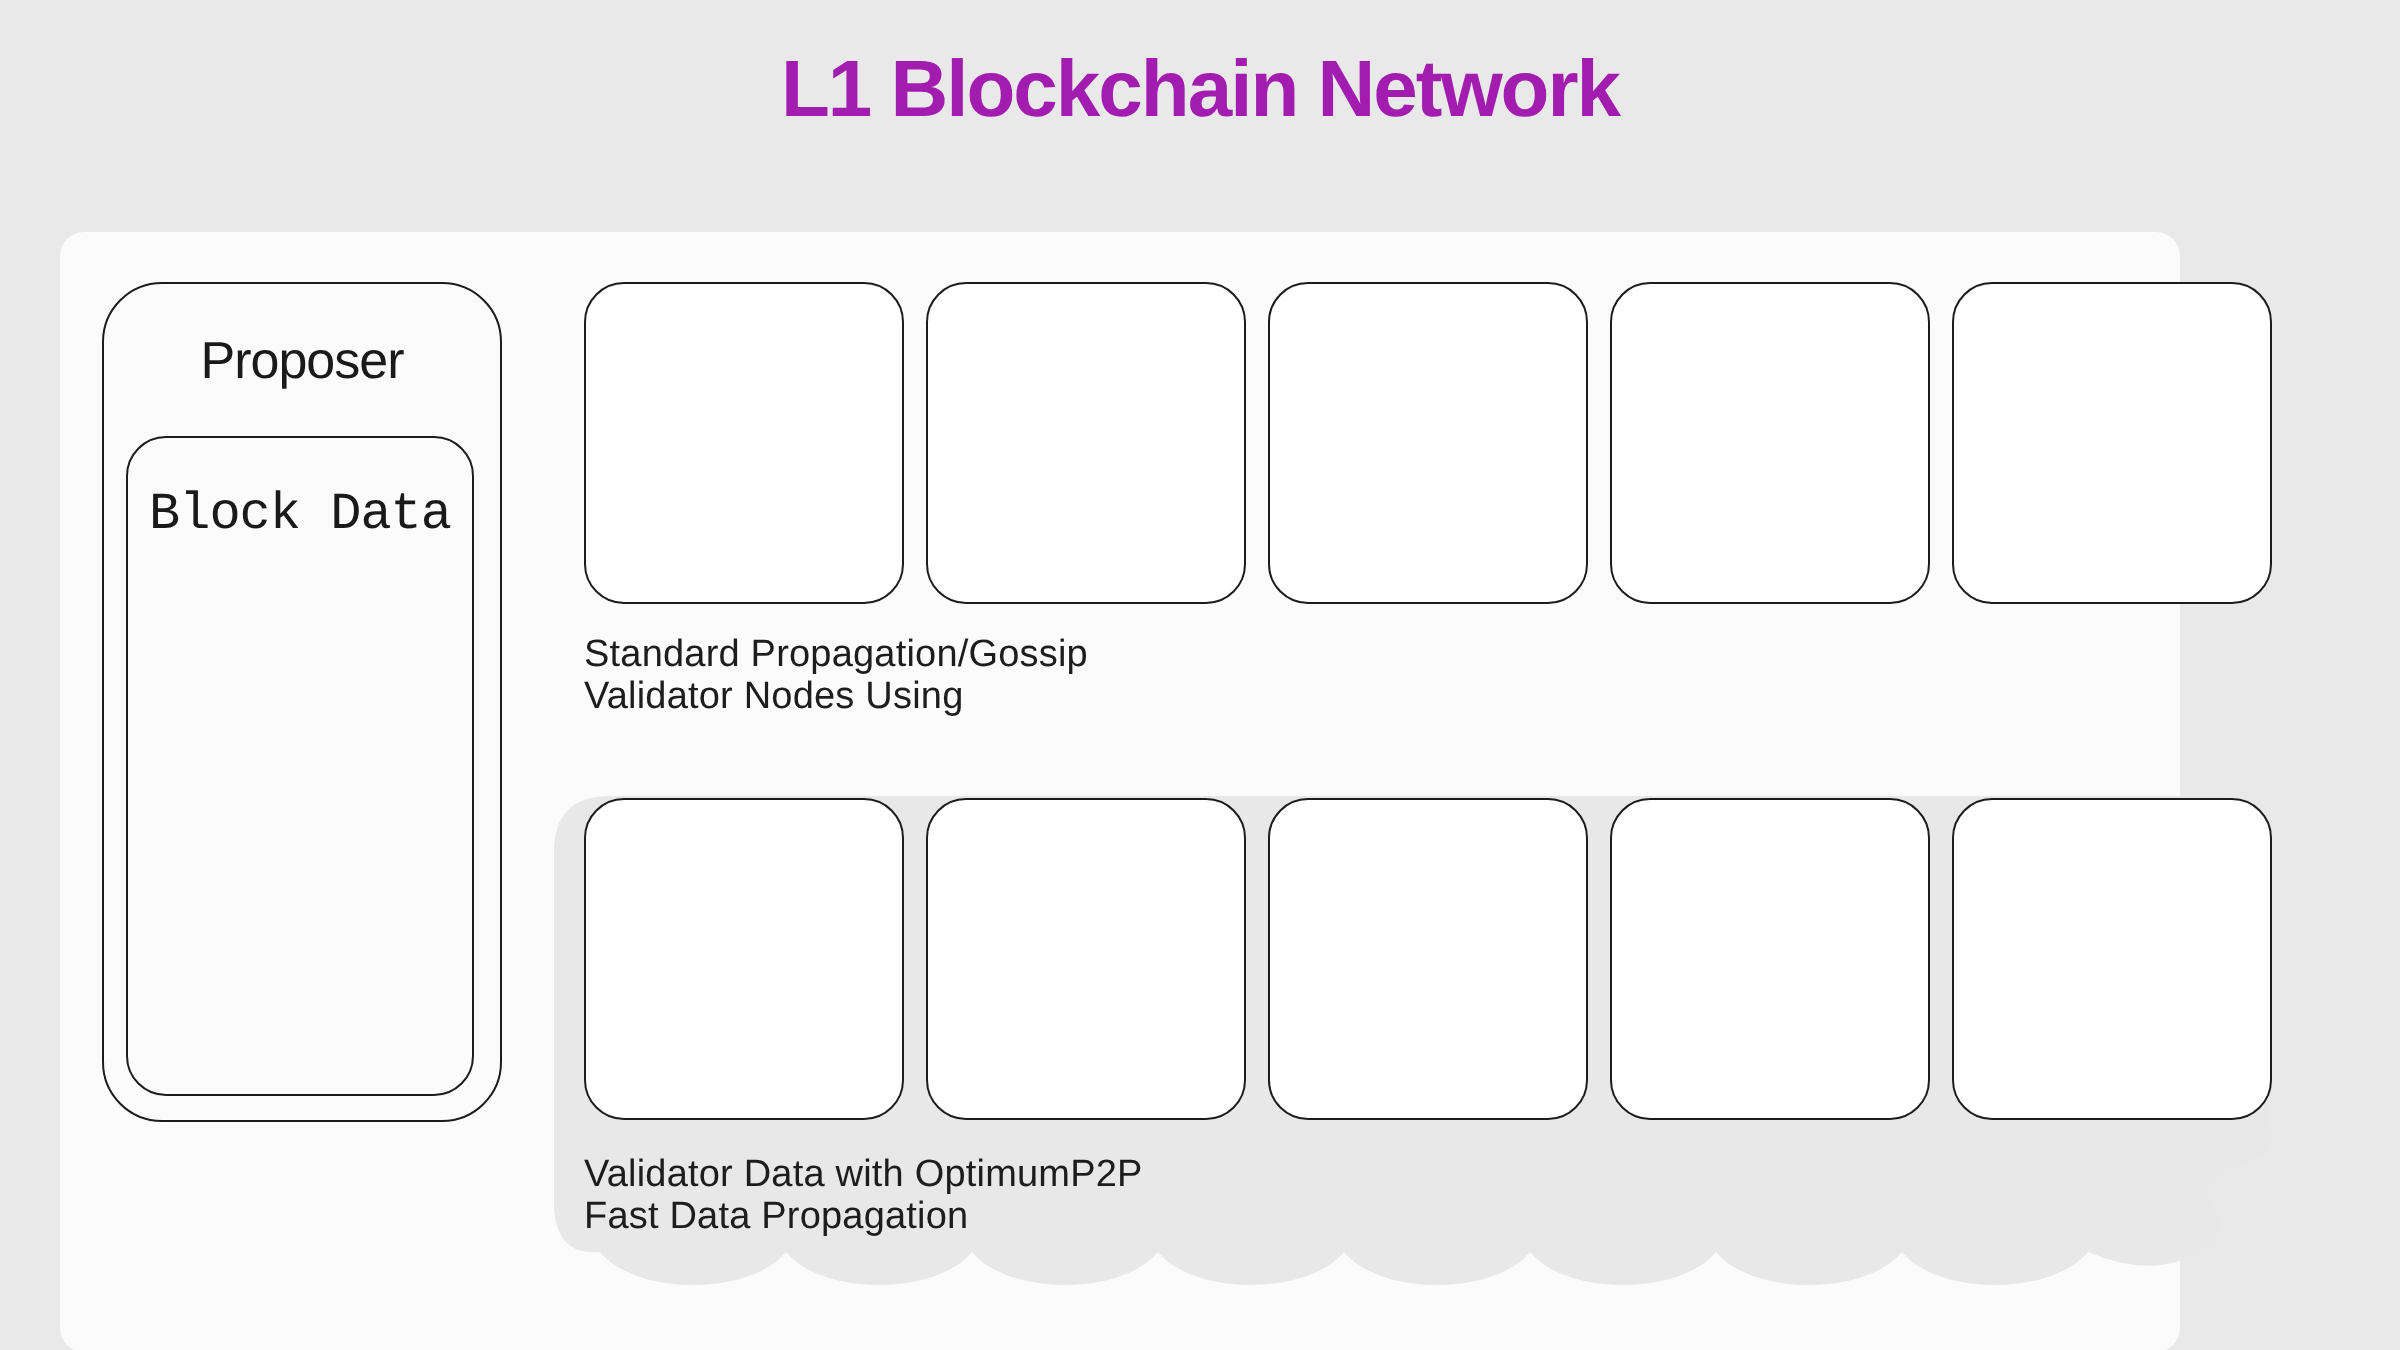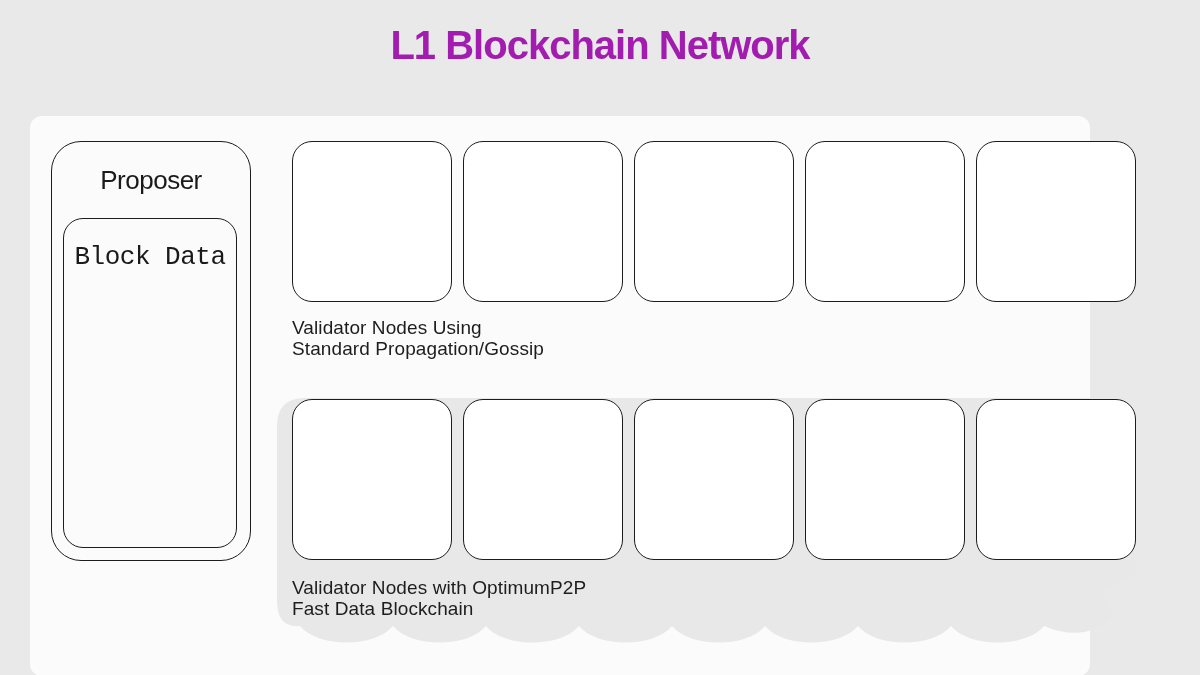--- a/index.html
+++ b/index.html
@@ -147,30 +147,30 @@
 
   <div class="node-row row-standard">
       <div class="node"></div>
       <div class="node"></div>
       <div class="node"></div>
       <div class="node"></div>
       <div class="node"></div>
     </div>
 
   <div class="caption caption-standard">
+    <span>Standard Propagation/Gossip</span>
     <span>Validator Nodes Using</span>
-    <span>Standard Propagation/Gossip</span>
   </div>
 
   <div class="node-row row-optimum">
       <div class="node"></div>
       <div class="node"></div>
       <div class="node"></div>
       <div class="node"></div>
       <div class="node"></div>
     </div>
 
   <div class="caption caption-optimum">
-    <span>Validator Nodes with OptimumP2P</span>
-    <span>Fast Data Blockchain</span>
+    <span>Validator Data with OptimumP2P</span>
+    <span>Fast Data Propagation</span>
   </div>
 
 </div>
 
 </body></html>

